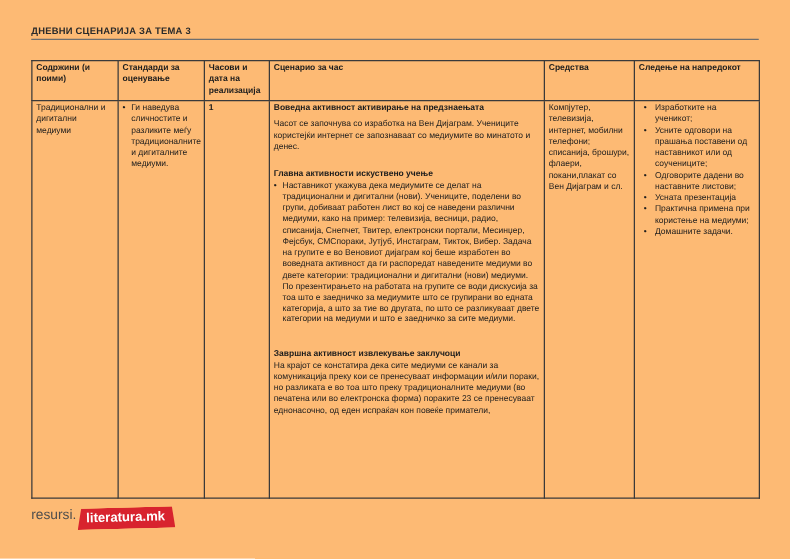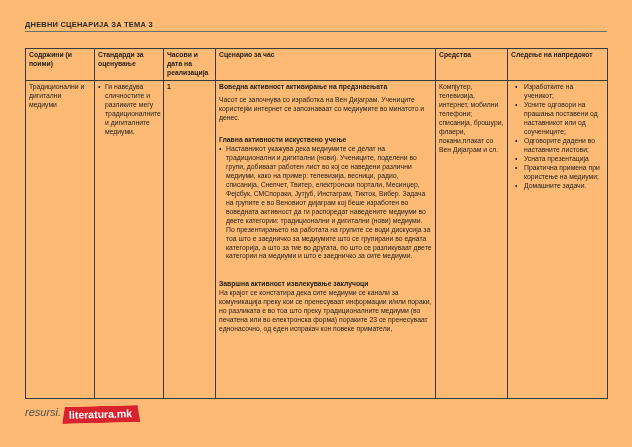--- a/index.html
+++ b/index.html
@@ -60,21 +60,21 @@
   ul.monitor { margin: 0; padding: 0 0 0 13px; list-style: none; }
   ul.monitor li { position: relative; margin: 0; }
   ul.monitor li::before { content: "\2022"; position: absolute; left: -9px; top: 0; }
   .logo {
     position: absolute;
     left: 25px;
     top: 406px;
     font-size: 11px;
     white-space: nowrap;
   }
-  .logo-prefix { color: #4d4d4d; font-style: italic; }
+  .logo-prefix { color: #4d4d4d; }
   .logo-badge {
     display: inline-block;
     background: #d8232e;
     color: #ffffff;
     font-weight: 700;
     font-size: 10.5px;
     padding: 2px 8px 3px 7px;
     margin-left: 1px;
     clip-path: polygon(4% 0, 97% 0, 100% 100%, 0 100%);
     transform: rotate(-1.5deg);

